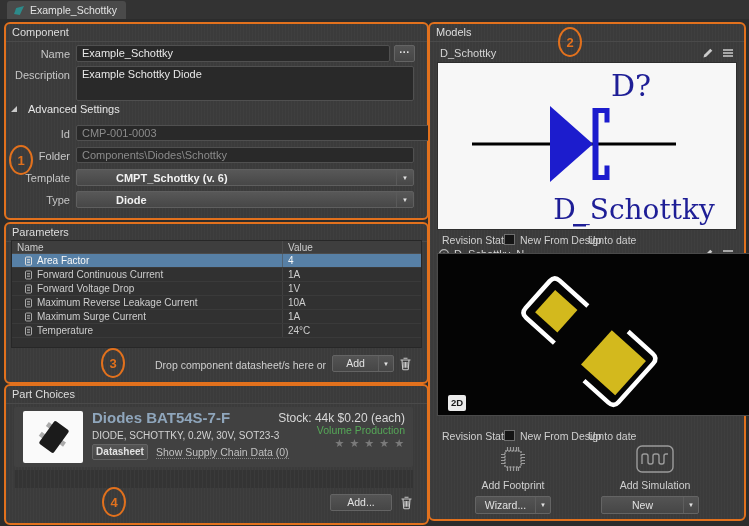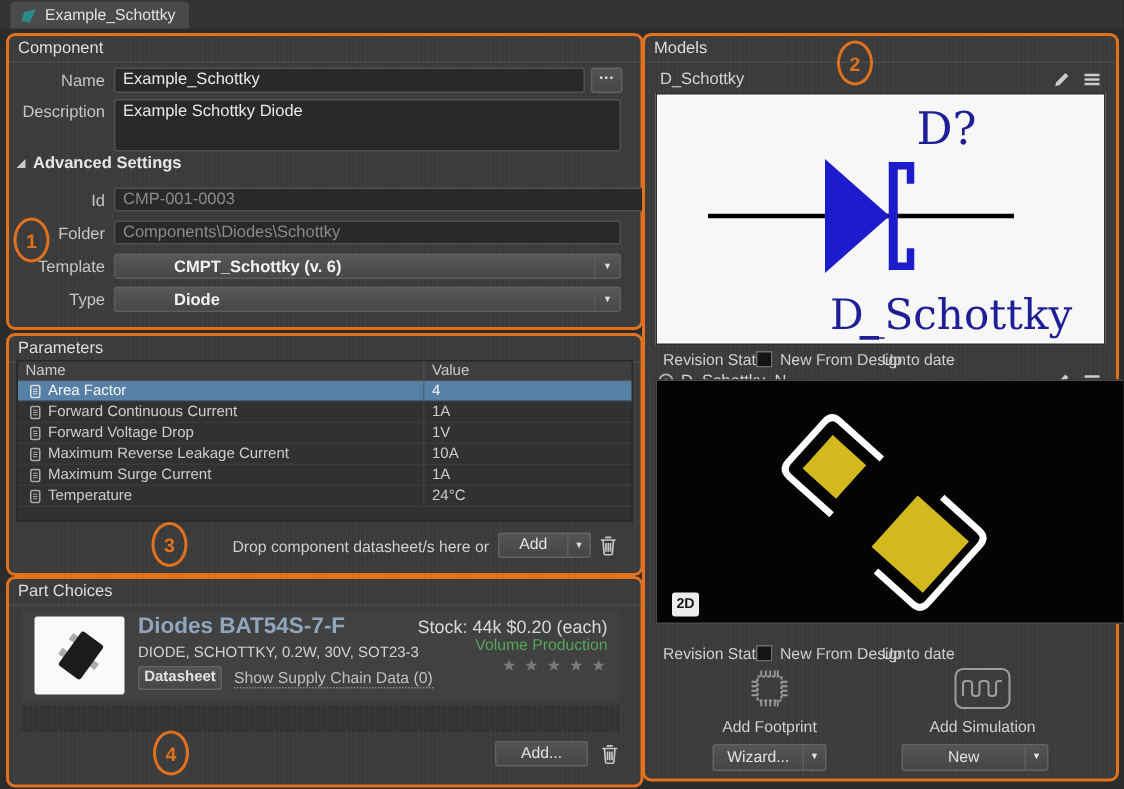--- a/index.html
+++ b/index.html
@@ -27,21 +27,21 @@
     position:absolute; background:#292929; border:1px solid #505050; border-radius:2px;
     color:#e8e8e8; font-size:11px; padding:1px 5px; box-sizing:border-box; overflow:hidden; white-space:nowrap;
   }
   .field.gray { color:#8b8b8b; }
   .dropdown {
     position:absolute; background:linear-gradient(#585858,#474747); border:1px solid #5f5f5f;
     border-radius:2px; color:#f2f2f2; font-size:11px; display:flex; align-items:center; box-sizing:border-box;padding-left:34px;
   }
   .dval { flex:1; padding:0 5px; font-weight:bold; white-space:nowrap; overflow:hidden; }
   .dd-arrow { width:16px; align-self:stretch; display:flex; align-items:center; justify-content:center; font-size:6px; color:#e0e0e0; border-left:1px solid #5a5a5a; }
-  .advrow { position:absolute; left:5px; font-size:11px; font-weight:bold; color:#e6e6e6; display:flex; align-items:center; gap:5px; }
+  .advrow { position:absolute; left:5px; font-size:11px; font-weight:normal; color:#e6e6e6; display:flex; align-items:center; gap:11px; }
   .advmark { width:0; height:0; border-left:6px solid transparent; border-bottom:6px solid #c9c9c9; }
   .btn {
     position:absolute; background:linear-gradient(#545454,#464646); border:1px solid #646464;
     border-radius:2px; font-size:10.5px; color:#e2e2e2; text-align:center; box-sizing:border-box;
   }
   .splitbtn {
     position:absolute; display:flex; background:linear-gradient(#545454,#464646);
     border:1px solid #646464; border-radius:2px; box-sizing:border-box; font-size:10.5px; color:#e2e2e2;
   }
   .sb-main { flex:1; text-align:center; line-height:15px; }
@@ -51,21 +51,21 @@
     display:flex; align-items:center; justify-content:center; font-size:13px; font-weight:bold; color:#e2711d;
     background:transparent;
   }
   
   .tbl { position:absolute; left:5px; top:16px; width:411px; background:#313131; border:1px solid #272727; box-sizing:border-box; }
   .thead { display:flex; height:12px; background:#3e3e3e; border-bottom:1px solid #4c4c4c; font-size:10px; color:#cdcdcd; align-items:center; }
   .th1 { width:271px; padding-left:5px; box-sizing:border-box; border-right:1px solid #4c4c4c; height:100%; display:flex; align-items:center; }
   .th2 { flex:1; padding-left:5px; }
   .trow { display:flex; height:13px; font-size:10px; color:#cdcdcd; border-bottom:1px solid #3a3a3a; align-items:center; }
   .trow.sel { background:#5780a6; color:#f8f8f8; }
-  .tc1 { width:271px; padding-left:7px; display:flex; gap:4px; align-items:center; box-sizing:border-box; height:100%; border-right:1px solid rgba(76,76,76,0.55); }
+  .tc1 { width:271px; padding-left:12px; display:flex; gap:4px; align-items:center; box-sizing:border-box; height:100%; border-right:1px solid rgba(76,76,76,0.55); }
   .tc2 { flex:1; padding-left:5px; }
   .pfoot-hint { position:absolute; font-size:10.5px; color:#cfcfcf; }
   
   .card { position:absolute; left:8px; top:21px; width:399px; height:60px; background:#414141; border-radius:2px; }
   .pimg { position:absolute; left:9px; top:4px; width:60px; height:52px; background:#fafafa; border-radius:2px; }
   .pc-title { position:absolute; left:78px; top:2px; font-size:15px; font-weight:bold; color:#8fa6bc; }
   .pc-desc { position:absolute; left:78px; top:23px; font-size:10px; color:#d2d2d2; }
   .ds-btn { left:78px; top:37px; width:56px; height:16px; line-height:14px; font-weight:bold; font-size:10px; }
   .supply { position:absolute; left:142px; top:39px; font-size:10.5px; color:#c0c0c0; border-bottom:1px dotted #8a8a8a; }
   .stock { position:absolute; right:8px; top:4px; font-size:12px; color:#d8d8d8; }

